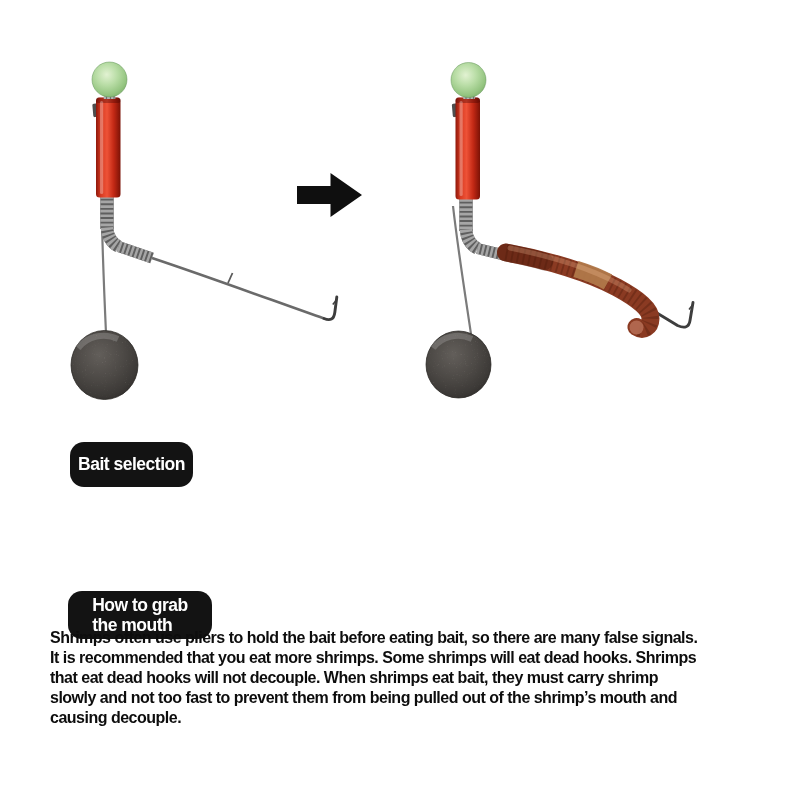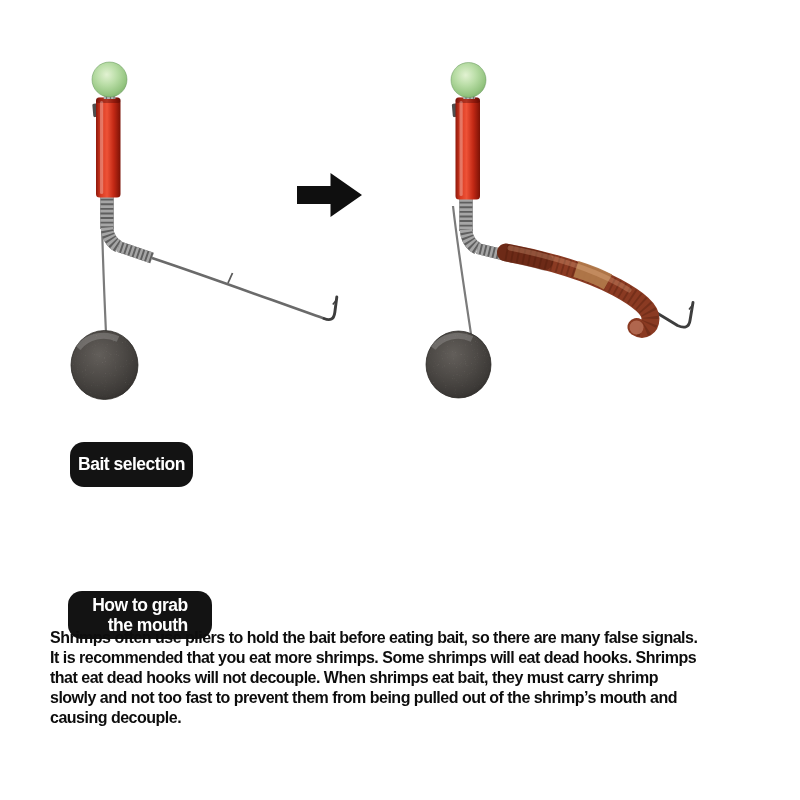--- a/index.html
+++ b/index.html
@@ -13,21 +13,21 @@
   }
   svg.figure { position: absolute; left: 0; top: 0; display: block; }
   .badge {
     position: absolute;
     background: var(--c-badge-bg, #131313);
     color: var(--c-badge-text, #ffffff);
     font-weight: 700;
     display: flex;
     align-items: center;
     justify-content: center;
-    text-align: right;
+    text-align: left;
     border-radius: 14px;
     letter-spacing: -0.5px;
   }
   .badge1 { left: 70px; top: 442px; width: 123px; height: 45px; font-size: 17.5px; }
   .badge2 { left: 68px; top: 591px; width: 144px; height: 48px; font-size: 17.5px; line-height: 20px; }
   .para {
     position: absolute;
     color: var(--c-text, #0d0d0d);
     font-weight: 700;
     font-size: 16px;

